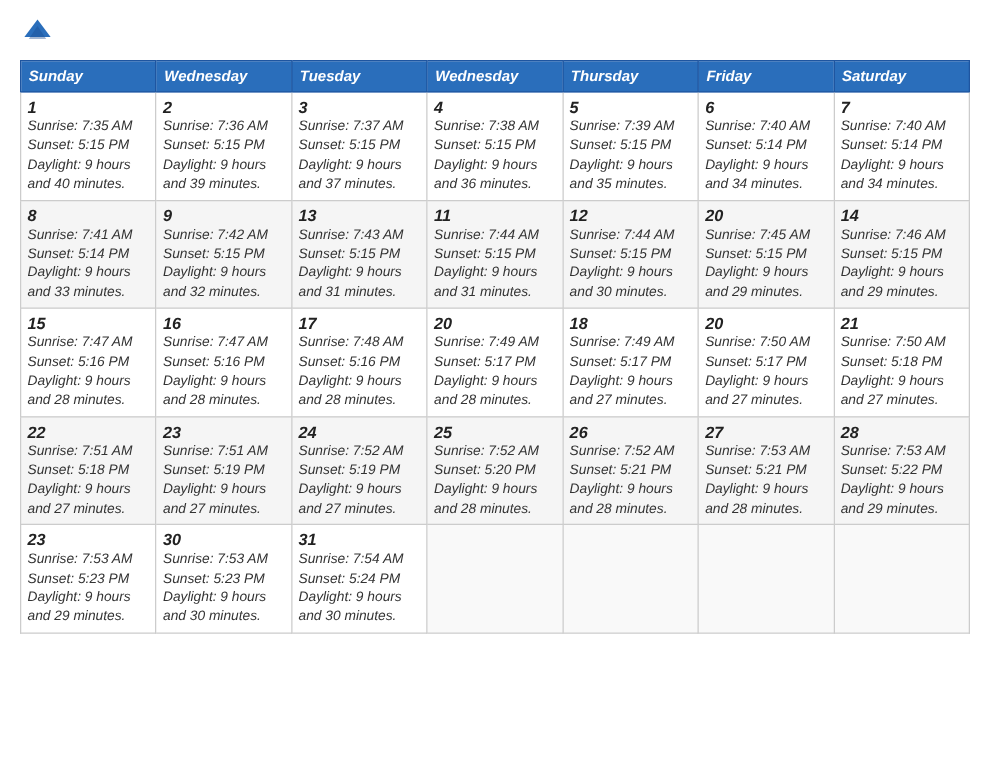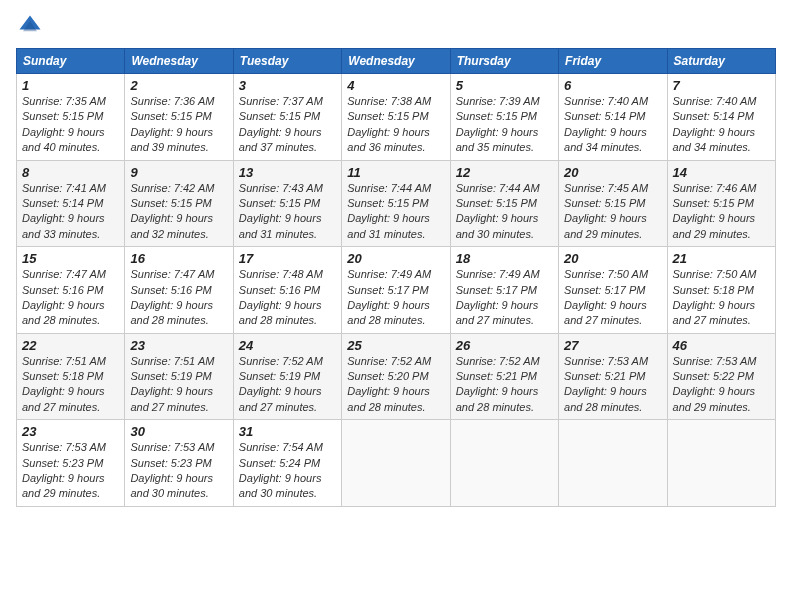--- a/index.html
+++ b/index.html
@@ -346,21 +346,21 @@
         </td>
           <td>
           <span class="day-num">27</span>
           <div class="day-info">
             Sunrise: 7:53 AM<br>
             Sunset: 5:21 PM<br>
             Daylight: 9 hours<br> and 28 minutes.
           </div>
         </td>
           <td>
-          <span class="day-num">46</span>
+          <span class="day-num">28</span>
           <div class="day-info">
             Sunrise: 7:53 AM<br>
             Sunset: 5:22 PM<br>
             Daylight: 9 hours<br> and 29 minutes.
           </div>
         </td>
         </tr>
         <tr>
           <td>
           <span class="day-num">23</span>

